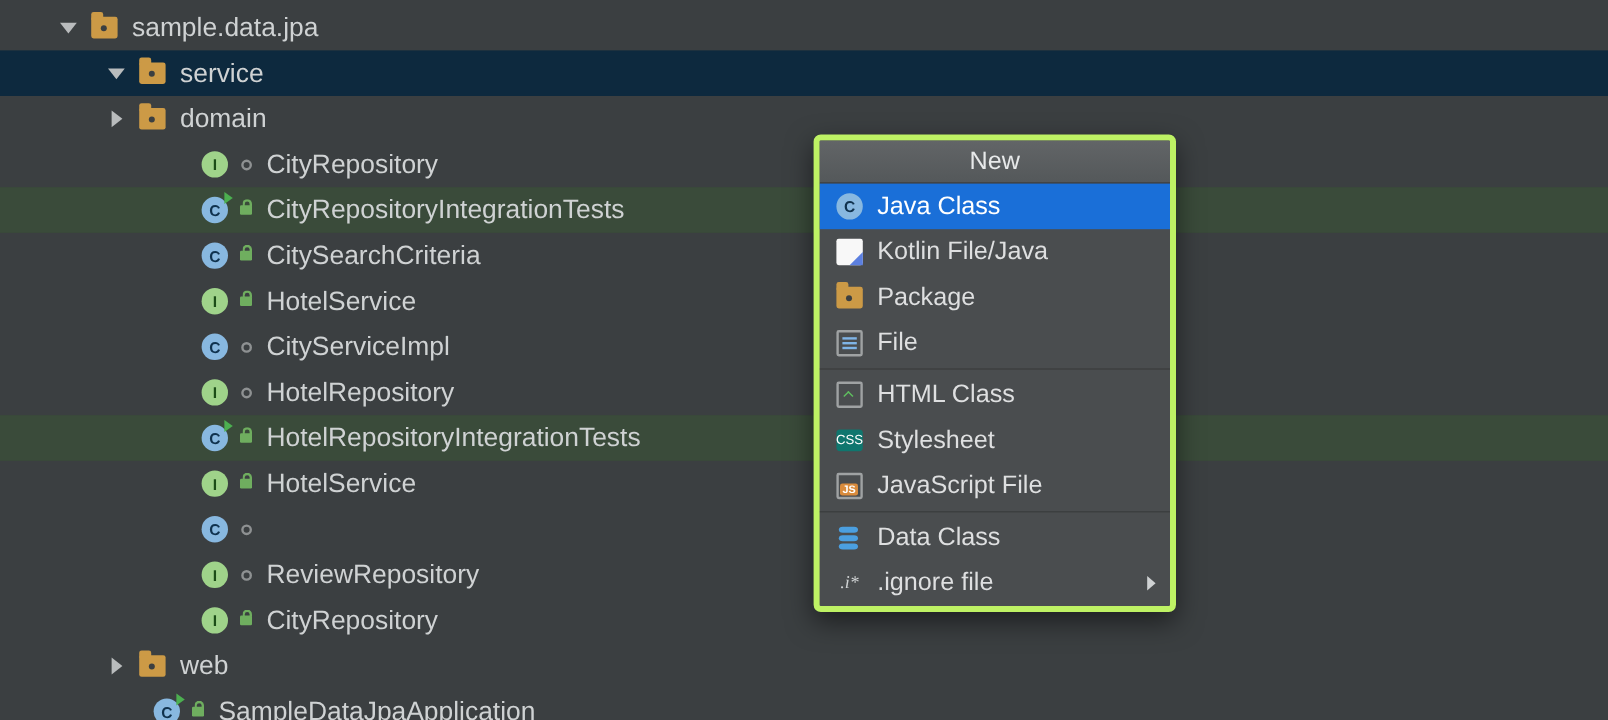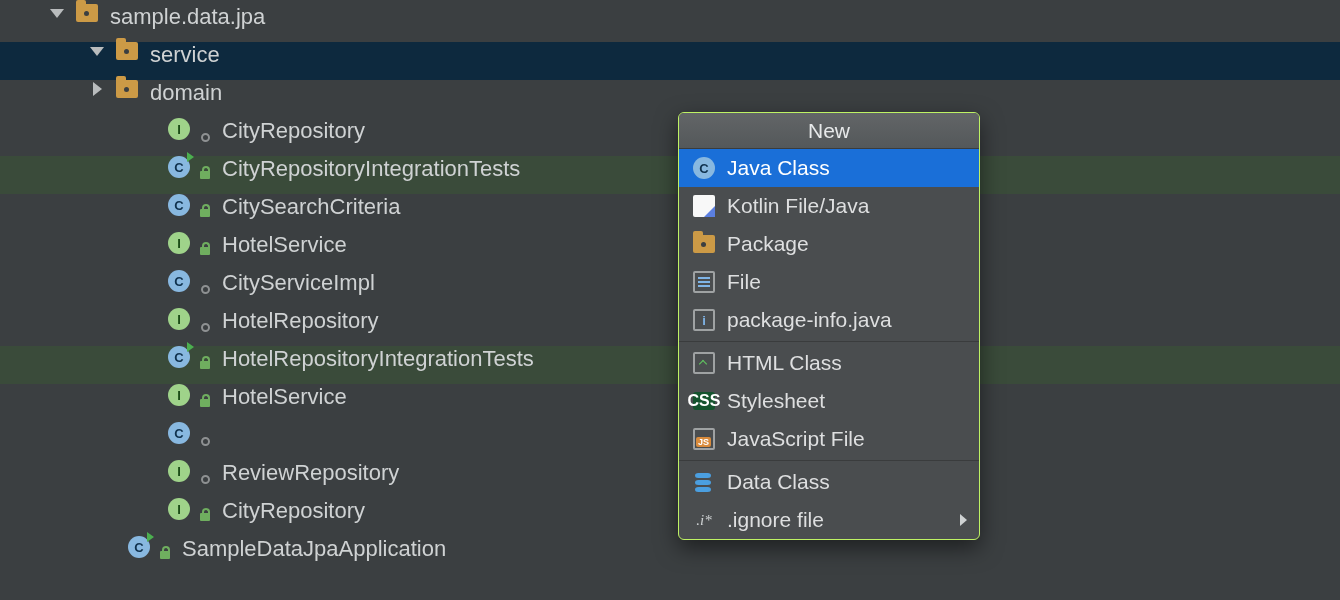--- a/index.html
+++ b/index.html
@@ -9,20 +9,21 @@
     font-family: "Helvetica Neue", Arial, sans-serif;
     font-size: 22px;
     color: #cfd2d3;
     position: relative;
   }
 
   
   .tree { padding-top: 4px; }
   .row {
     display: flex;
+    align-items: center;
     height: 38px;
     white-space: nowrap;
   }
   .row.selected { background: #0d293e; }
   .row.vcs { background: #3a4b3a; } 
 
   .indent { flex: 0 0 auto; height: 1px; }
 
   .disclosure {
     width: 18px; height: 18px;
@@ -103,21 +104,21 @@
   }
 
   .name { color: #cfd2d3; }
 
   
   .menu {
     position: absolute;
     left: 678px; top: 112px;
     width: 302px;
     background: #4a4d4f;
-    border: 1px solid #bef264;
+    border: 5px solid #bef264;
     border-radius: 6px;
     box-shadow: 0 8px 22px rgba(0,0,0,.5);
     overflow: hidden;
   }
   .menu-title {
     height: 36px;
     background: linear-gradient(#626567, #54585a);
     text-align: center;
     color: #e7e9ea;
     font-size: 21px;
@@ -153,21 +154,21 @@
     border: 2px solid #9fa2a3; border-radius: 2px; width:18px; height:22px; position:relative;
   }
   .mi-ico.file::before {
     content:""; position:absolute; left:3px; top:4px; right:3px; height:2px; background:#7fb4e6;
     box-shadow: 0 4px 0 #7fb4e6, 0 8px 0 #7fb4e6;
   }
   .mi-ico.pkginfo { border: 2px solid #9fa2a3; border-radius:2px; width:18px;height:22px; }
   .mi-ico.pkginfo::after { content:"i"; font-size:13px; color:#7fb4e6; font-weight:700;}
   .mi-ico.html { border:2px solid #9fa2a3; border-radius:2px; width:18px;height:22px;}
   .mi-ico.html::after{content:"";position:absolute;left:3px;top:5px;width:8px;height:8px;border:2px solid #5fbf5f;border-right:none;border-bottom:none;transform:rotate(45deg) scale(.6);}
-  .mi-ico.css { width:22px;height:18px;background:#14532d;border-radius:3px;color:#fff;font-size:16px;font-weight:700;}
+  .mi-ico.css { width:22px;height:18px;background:#0f766e;border-radius:3px;color:#fff;font-size:11px;font-weight:400;}
   .mi-ico.js  { border:2px solid #9fa2a3;border-radius:2px;width:18px;height:22px;}
   .mi-ico.js::after{content:"JS";font-size:9px;font-weight:700;color:#fff;background:#d98b3c;position:absolute;left:1px;bottom:1px;padding:0 2px;border-radius:2px;}
   .mi-ico.ds { width:20px;height:20px;}
   .mi-ico.ds span{position:absolute;left:2px;width:16px;height:5px;border-radius:4px/3px;background:#4b9fe0;}
   .mi-ico.ds span:nth-child(1){top:1px;} .mi-ico.ds span:nth-child(2){top:8px;} .mi-ico.ds span:nth-child(3){top:15px;}
   .mi-ico.ignore { font-style: italic; font-size:15px; color:#cfd2d3; font-family: Georgia, serif; }
 
   .submenu-arrow {
     margin-left: auto;
     width: 0;height: 0;
@@ -305,20 +306,30 @@
 
   <div class="row">
     <span class="indent" style="width:168px"></span>
     <span class="circ interface">I</span>
     <span class="scope">
         <span class="lock"></span>
       </span>
     <span class="name">CityRepository</span>
   </div>
 
+  <div class="row">
+    <span class="indent" style="width:88px"></span>
+    <span class="disclosure">
+        <span class="tri-right"></span>
+      </span>
+    <span class="pkg">
+        <span class="dot"></span>
+      </span>
+    <span class="name">web</span>
+  </div>
 
   <div class="row">
     <span class="indent" style="width:128px"></span>
     <span class="circ class">C<span class="runbadge"></span></span>
     <span class="scope">
         <span class="lock"></span>
       </span>
     <span class="name">SampleDataJpaApplication</span>
   </div>
 
@@ -340,24 +351,20 @@
         <span class="pkg" style="margin:0">
           <span class="dot"></span>
         </span>
       </span>
     <span>Package</span>
   </div>
   <div class="menu-item">
     <span class="mi-ico file"></span>
     <span>File</span>
   </div>
-  <div class="menu-item">
-    <span class="mi-ico pkginfo"></span>
-    <span>package-info.java</span>
-  </div>
 
   <div class="menu-sep"></div>
 
   <div class="menu-item">
     <span class="mi-ico html"></span>
     <span>HTML Class</span>
   </div>
   <div class="menu-item">
     <span class="mi-ico css">CSS</span>
     <span>Stylesheet</span>

